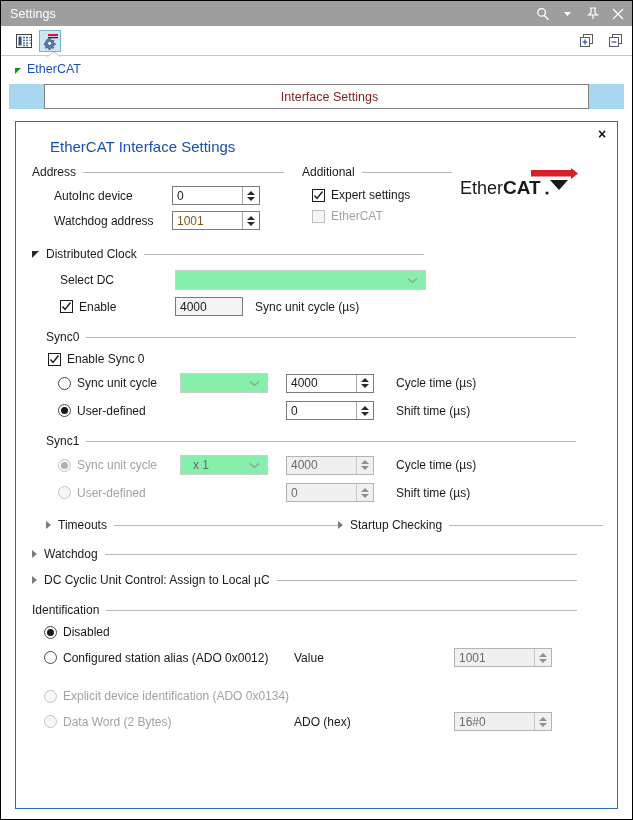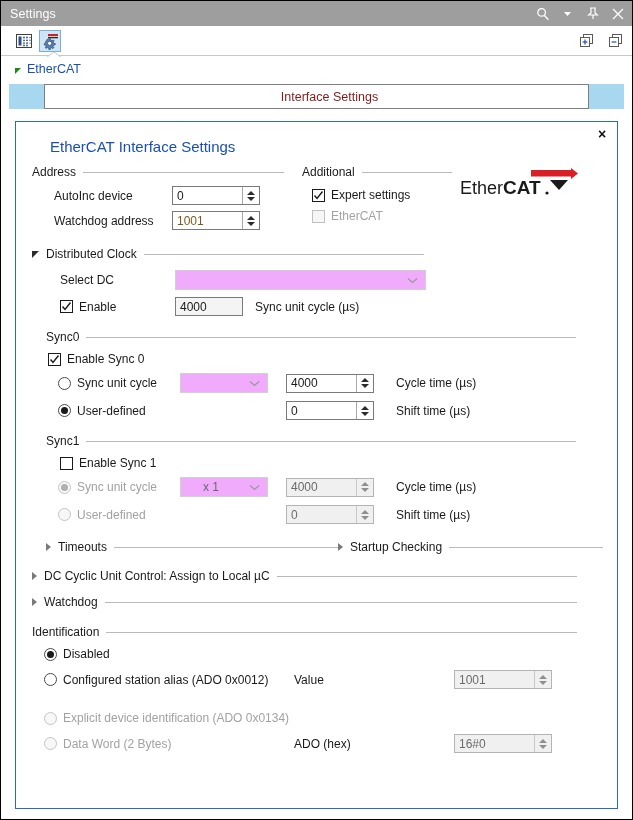--- a/index.html
+++ b/index.html
@@ -124,23 +124,23 @@
   .ar-up{width:0;height:0;border-left:4px solid transparent;border-right:4px solid transparent;border-bottom:4px solid #2b2b2b;}
   .ar-dn{width:0;height:0;border-left:4px solid transparent;border-right:4px solid transparent;border-top:4px solid #2b2b2b;}
   .spin.dis .ar-up{border-bottom-color:#8f8f8f;}
   .spin.dis .ar-dn{border-top-color:#8f8f8f;}
   .txtbox{
     width:68px;height:19px;border:1px solid #7a7a7a;background:#f4f4f4;
     display:flex;align-items:center;box-sizing:border-box;
     font-size:12px;padding-left:4px;
   }
   .combo{
-    height:20px;border:1px solid #cfcfcf;background:#f0abfc;
+    height:20px;border:1px solid #cfcfcf;background:#86efac;
     display:flex;align-items:center;box-sizing:border-box;
-    font-size:12px;color:#6b6b6b;padding-left:22px;
+    font-size:12px;color:#6b6b6b;padding-left:12px;
   }
   .combo .chev{margin-left:auto;margin-right:7px;}
   .cbox{
     width:13px;height:13px;border:1px solid #1a1a1a;background:#ffffff;
     display:flex;align-items:center;justify-content:center;box-sizing:border-box;
     margin-right:6px;flex:0 0 auto;
   }
   .cbox.dis{border-color:#c0c0c0;background:#f6f6f6;}
   .cbox svg{display:block;}
   .radio{
@@ -408,24 +408,20 @@
           </span>
       </div>
       <span class="lbl" style="margin-left:22px;">Shift time (µs)</span>
     </div>
 
     <div class="grp" style="margin:14px 0 0 14px;width:530px;">
       <span class="grp-label">Sync1</span>
       <span class="grp-line"></span>
     </div>
 
-    <div class="row" style="margin:8px 0 0 28px;">
-      <span class="cbox"></span>
-      <span class="lbl">Enable Sync 1</span>
-    </div>
 
     <div class="row" style="margin:7px 0 0 26px;">
       <span class="row" style="width:122px;">
         <span class="radio dis">
             <i class="dot"></i>
           </span>
         <span class="lbl dimmed">Sync unit cycle</span>
       </span>
       <div class="combo" style="width:88px;">
         <span>x 1</span>
@@ -469,27 +465,27 @@
       </div>
       <div class="grp" style="width:265px;">
         <span class="tri-c"></span>
         <span class="grp-label">Startup Checking</span>
         <span class="grp-line"></span>
       </div>
     </div>
 
     <div class="grp" style="margin-top:12px;width:545px;">
       <span class="tri-c"></span>
-      <span class="grp-label">DC Cyclic Unit Control: Assign to Local µC</span>
+      <span class="grp-label">Watchdog</span>
       <span class="grp-line"></span>
     </div>
 
     <div class="grp" style="margin-top:12px;width:545px;">
       <span class="tri-c"></span>
-      <span class="grp-label">Watchdog</span>
+      <span class="grp-label">DC Cyclic Unit Control: Assign to Local µC</span>
       <span class="grp-line"></span>
     </div>
 
     <div class="grp" style="margin-top:16px;width:545px;">
       <span class="grp-label">Identification</span>
       <span class="grp-line"></span>
     </div>
 
     <div class="row" style="margin:8px 0 0 12px;">
       <span class="radio">

